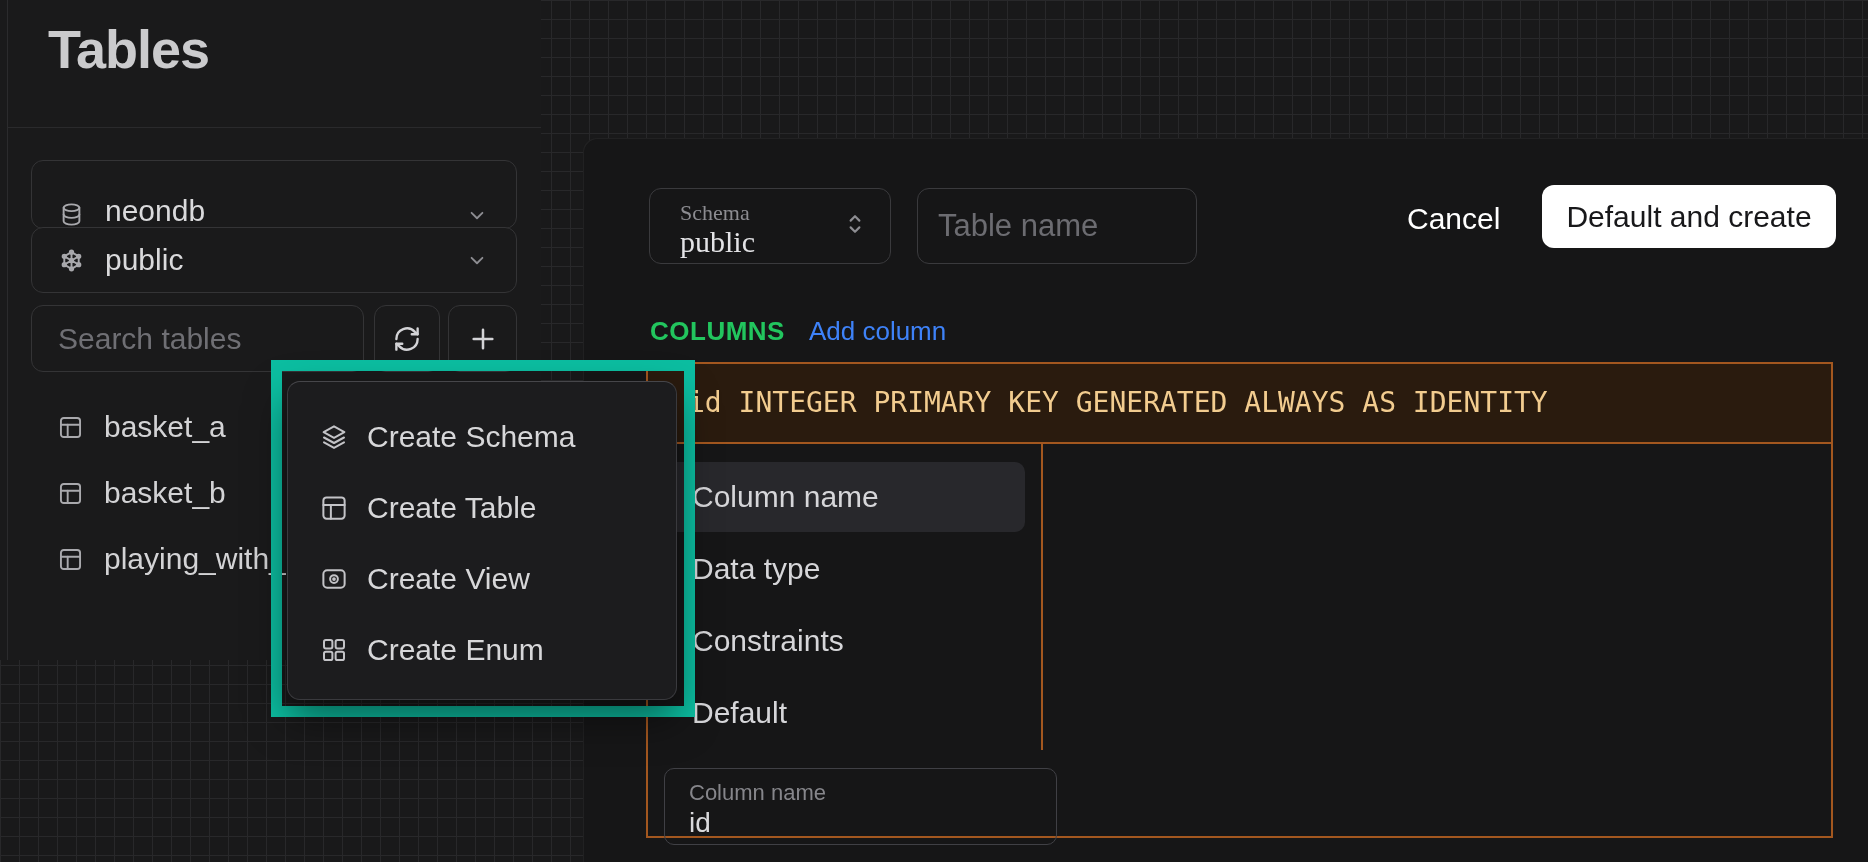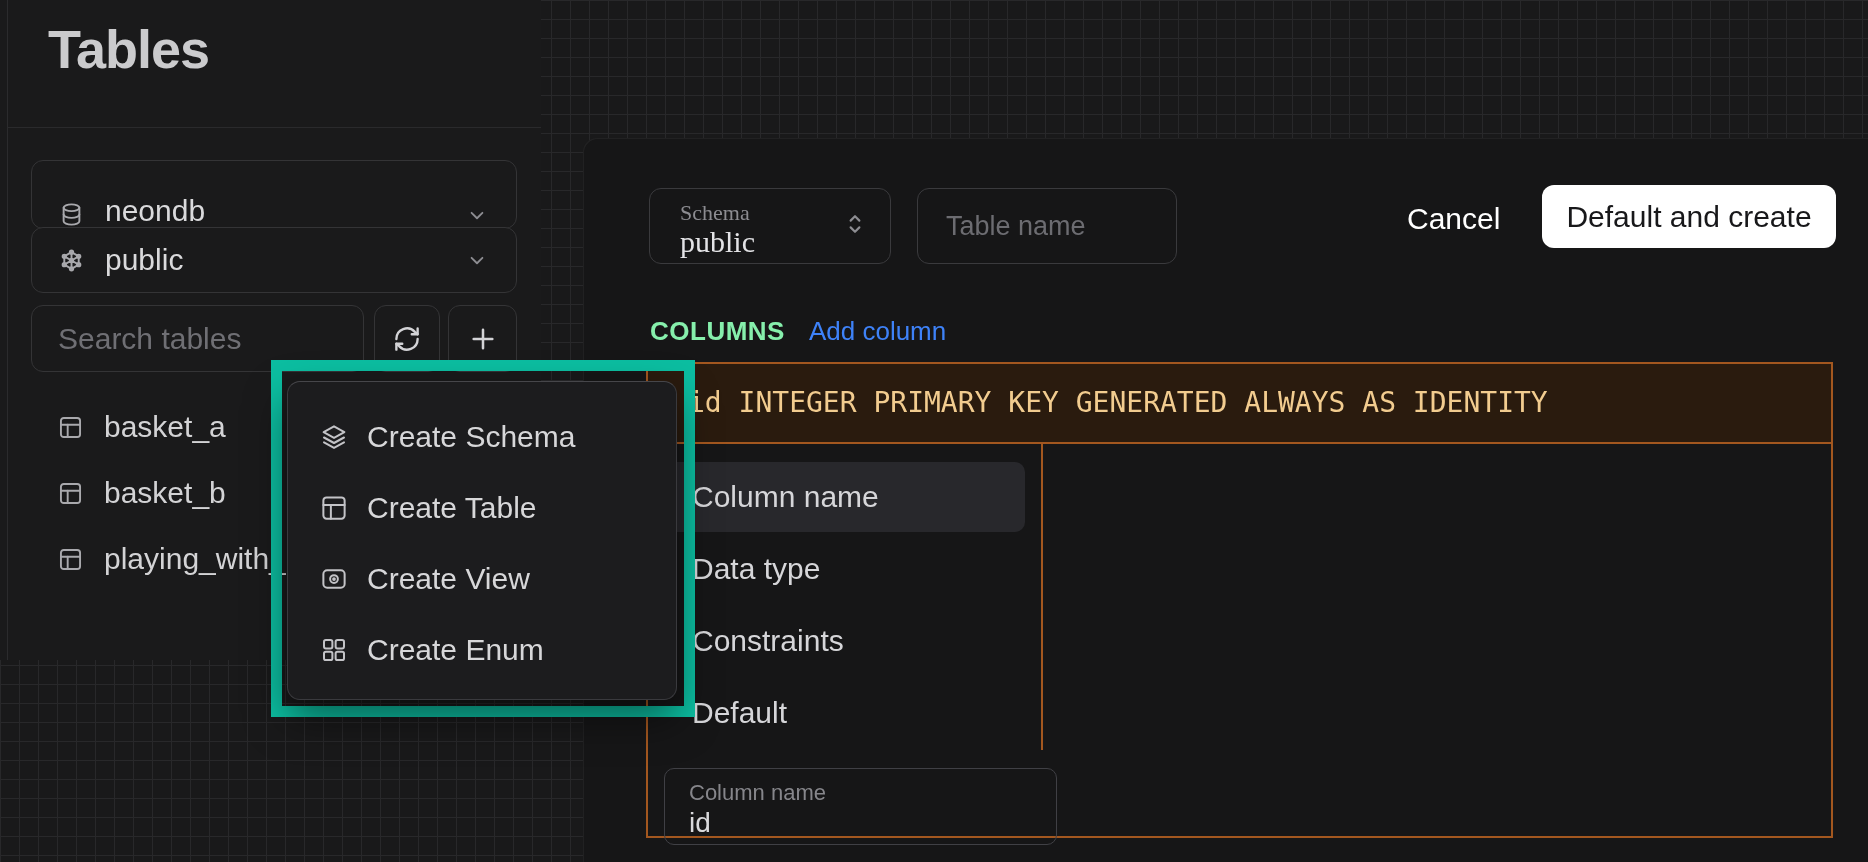--- a/index.html
+++ b/index.html
@@ -73,41 +73,41 @@
   }
   .field {
     position:absolute; border:1px solid #3a3a3d; border-radius:12px; background:#161617;
   }
   #schema-field { left:66px; top:50px; width:242px; height:76px; cursor:pointer;font-family:Liberation Serif, serif; }
   #schema-field .f-label { position:absolute; left:30px; top:11px; font-size:22px; color:#8c8c91; }
   #schema-field .f-value { position:absolute; left:30px; top:36px; font-size:30px; color:#e3e3e6; }
   #schema-field .chev { position:absolute; right:20px; top:20px; }
 
   .tablename-input {
-    position:absolute; left:334px; top:50px; width:260px; height:76px;
+    position:absolute; left:334px; top:50px; width:280px; height:76px;
     background:transparent; border:1px solid #3a3a3d; border-radius:12px;
-    padding:0 28px; font-size:27px; color:#e3e3e6; outline:none;
+    padding:0 20px; font-size:31px; color:#e3e3e6; outline:none;
     font-family:"Liberation Sans", sans-serif;
   }
   .tablename-input::placeholder { color:#6c6c71; }
 
   .cancel-btn {
     position:absolute; left:808px; top:56px; height:50px; padding:0 16px;
     background:none; border:none; font-size:30px; color:#ffffff; cursor:pointer;
     font-family:"Liberation Sans", sans-serif;
   }
   .review-btn {
     position:absolute; left:959px; top:47px; width:294px; height:63px;
     background:#ffffff; border:none; border-radius:12px;
     font-size:30px; font-weight:500; color:#18181a; cursor:pointer;
     font-family:"Liberation Sans", sans-serif;
   }
 
   .columns-header { position:absolute; left:67px; top:178px; display:flex; align-items:baseline; gap:24px; }
-  .columns-title { font-size:26px; font-weight:700; color:#86efac; letter-spacing:0.5px; }
+  .columns-title { font-size:26px; font-weight:700; color:#22c55e; letter-spacing:0.5px; }
   .add-column { font-size:26px; font-weight:500; color:#3e82f8; cursor:pointer; }
 
   .columns-panel {
     position:absolute; left:63px; top:224px; width:1187px; height:476px;
     border:2px solid #a3571f; background:#161617;
   }
   .sql-row {
     height:80px; background:#2a1b0e; border-bottom:2px solid #a3571f;
     font-family:"DejaVu Sans Mono", monospace; font-size:28px; color:#f2cc8f;
     line-height:78px; padding-left:40px; white-space:nowrap; overflow:hidden; cursor:pointer;

